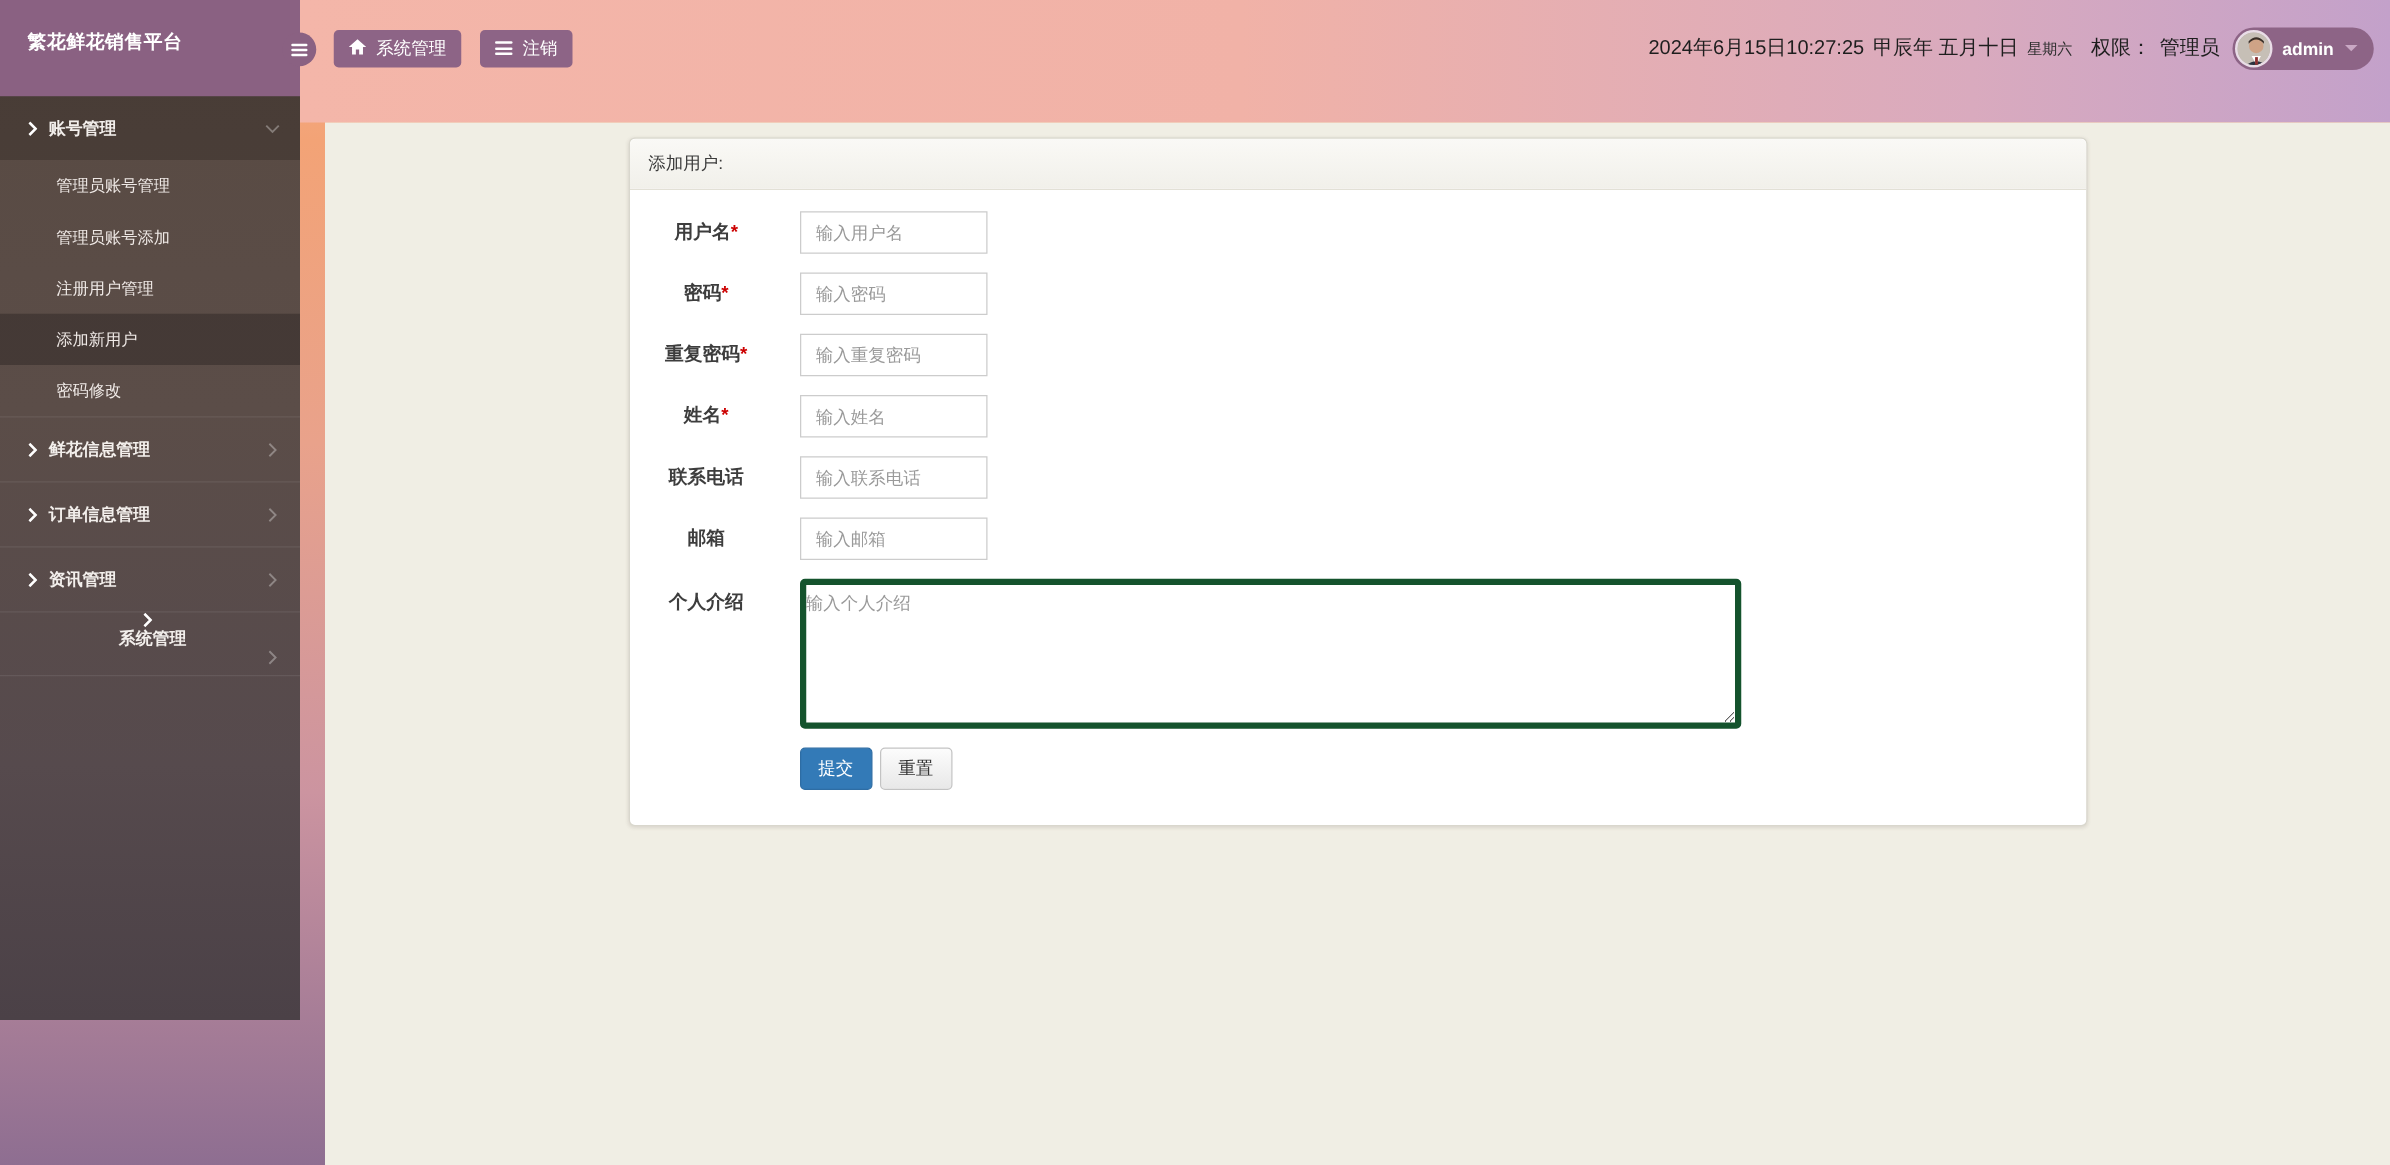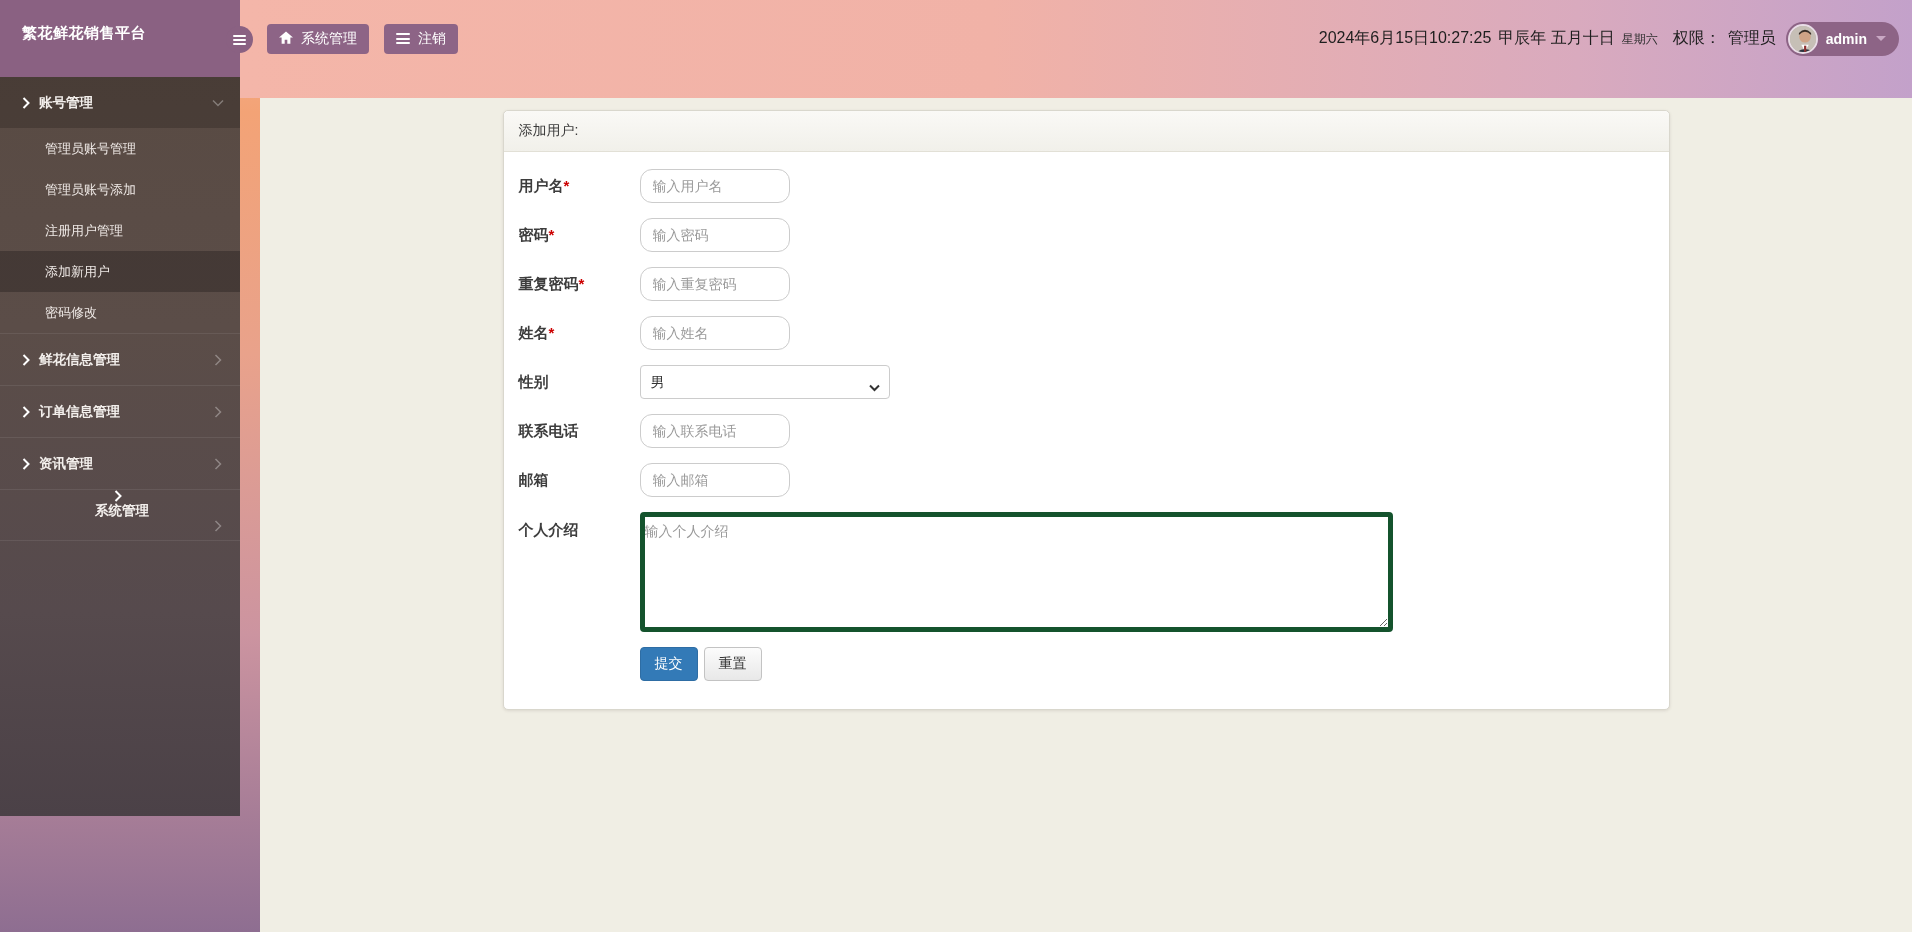--- a/index.html
+++ b/index.html
@@ -57,25 +57,25 @@
 
   
   .content { position:absolute; left:260px; top:98px; right:0; bottom:0; background:#f0eee4; }
   .panel { width:1167px; margin:12px auto 0; background:#fff; border:1px solid #d9d7cd;
     border-radius:5px; box-shadow:0 1px 3px rgba(90,80,70,0.14); }
   .panel-heading { height:41px; padding:11px 15px; background:linear-gradient(#faf9f6,#f1f0ea);
     border-bottom:1px solid #e2e0d6; border-radius:5px 5px 0 0; color:#3b3b3b; font-size:14px; }
   .panel-body { padding:17px 15px 28px; }
 
   .frow { display:flex; margin-bottom:15px; }
-  .flabel { flex:0 0 121px; text-align:left; padding-right:28px; font-size:15px;
+  .flabel { flex:0 0 121px; text-align:center; padding-right:28px; font-size:15px;
     font-weight:bold; color:#3d3d3d; line-height:34px; white-space:nowrap; }
   .frow.ta .flabel { line-height:normal; padding-top:9px; }
   .req { color:#cc0000; }
-  .inp { width:150px; height:34px; border:1px solid #ccc; border-radius:12px; padding:6px 12px;
+  .inp { width:150px; height:34px; border:1px solid #ccc; border-radius:0; padding:6px 12px;
     font-size:14px; color:#555; background:#fff; font-family:inherit; }
   .inp::placeholder, .txa::placeholder { color:#9a9a9a; }
   .selwrap { position:relative; }
   .sel { width:250px; height:34px; border:1px solid #ccc; border-radius:4px;
     padding:6px 30px 6px 10px; font-size:14px; color:#333; background:#fff;
     appearance:none; -webkit-appearance:none; font-family:inherit; cursor:pointer; }
   .selwrap .chev-dn { position:absolute; right:10px; top:13px; pointer-events:none; }
   .txa { width:753px; height:120px; border:5px solid #14532d; border-radius:4px; padding:6px 0;
     font-size:14px; color:#555; resize:both; font-family:inherit; }
   .btn-row { display:flex; margin:0 0 0 121px; }
@@ -239,33 +239,20 @@
         <div class="frow">
           <label class="flabel"><span>重复密码</span><span class="req">*</span></label>
           <input class="inp" type="text" placeholder="输入重复密码" style="">
         </div>
 
         <div class="frow">
           <label class="flabel"><span>姓名</span><span class="req">*</span></label>
           <input class="inp" type="text" placeholder="输入姓名" style="">
         </div>
 
-        <div class="frow">
-          <label class="flabel"><span>性别</span></label>
-          <div class="selwrap">
-            <select class="sel">
-              <option>男</option>
-            </select>
-            <span class="chev-dn">
-              <svg width="11" height="8" viewBox="0 0 11 8">
-                  <polyline points="1,1.5 5.5,6 10,1.5" stroke="#333" stroke-width="2" fill="none"></polyline>
-                </svg>
-            </span>
-          </div>
-        </div>
 
         <div class="frow">
           <label class="flabel"><span>联系电话</span></label>
           <input class="inp" type="text" placeholder="输入联系电话" style="">
         </div>
 
         <div class="frow">
           <label class="flabel"><span>邮箱</span></label>
           <input class="inp" type="text" placeholder="输入邮箱" style="">
         </div>

